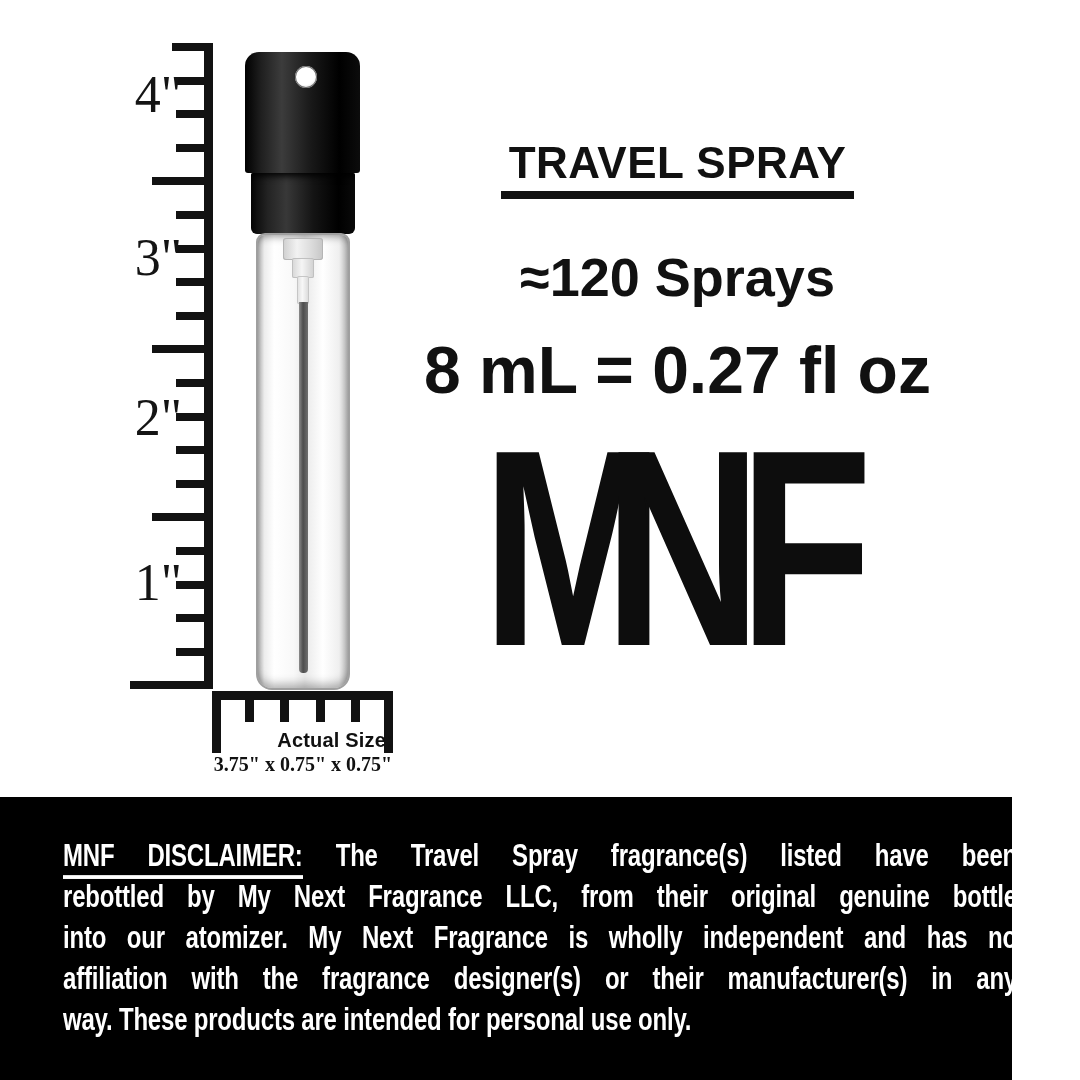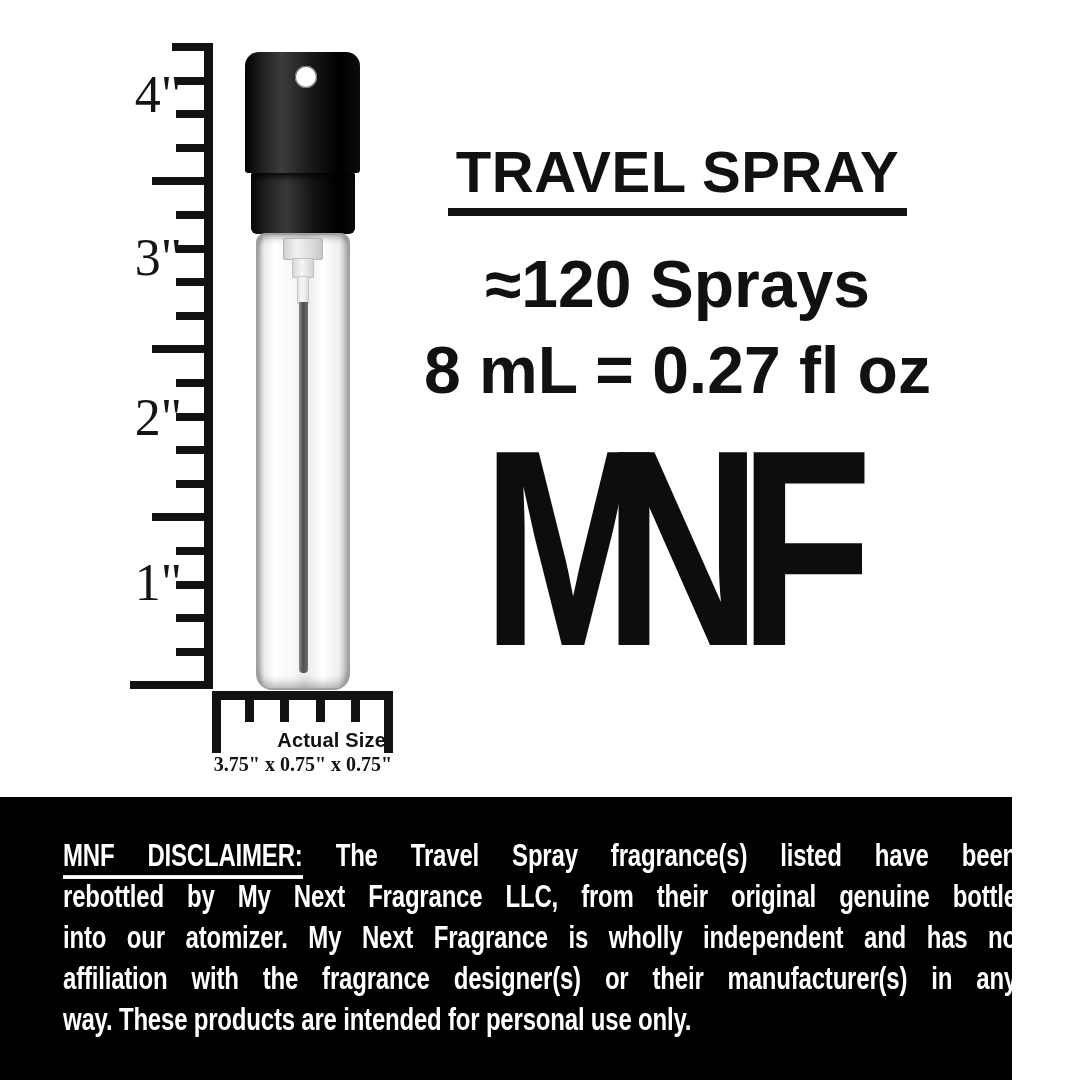--- a/index.html
+++ b/index.html
@@ -38,23 +38,23 @@
           background:linear-gradient(90deg,#cfcfcf,#f2f2f2 35%,#dcdcdc 70%,#c6c6c6);box-shadow:0 0 0 1px #b5b5b5 inset;}
   .pump-b{position:absolute;left:292px;top:258px;width:22px;height:20px;border-radius:2px;
           background:linear-gradient(90deg,#d6d6d6,#f5f5f5 45%,#d0d0d0);box-shadow:0 0 0 1px #c0c0c0 inset;}
   .pump-c{position:absolute;left:297px;top:276px;width:12px;height:28px;border-radius:2px;
           background:linear-gradient(90deg,#dedede,#f7f7f7 45%,#d8d8d8);box-shadow:0 0 0 1px #c6c6c6 inset;}
   .dip-tube{position:absolute;left:299px;top:302px;width:9px;height:371px;border-radius:0 0 4px 4px;
           background:linear-gradient(90deg,#8c8c8c,#4d4d4d 45%,#707070);}
 
   
   .rcol{position:absolute;left:415px;width:525px;text-align:center;white-space:nowrap;}
-  .title{top:138px;font-size:58px;font-weight:bold;letter-spacing:0.5px;}
+  .title{top:138px;font-size:44px;font-weight:bold;letter-spacing:0.5px;}
   .title .u{border-bottom:8px solid #111;padding:0 8px 4px 8px;}
-  .sprays{top:246px;font-size:66px;font-weight:bold;}
+  .sprays{top:246px;font-size:54px;font-weight:bold;}
   .volume{top:332px;font-size:66px;font-weight:bold;}
   .logo{top:408px;font-family:Liberation Sans, sans-serif;font-weight:bold;
         font-size:280px;line-height:280px;color:#0d0d0d;}
   .logo .wrap{display:inline-block;transform:scaleX(0.78);transform-origin:50% 50%;}
   .logo .l-n{margin-left:-77px;}
   .logo .l-f{margin-left:-29px;}
 
   
   .band{position:absolute;left:0;top:797px;width:1012px;height:283px;background:#000;}
   .dline{position:absolute;left:63px;width:954px;color:#fff;font-weight:bold;font-size:24px;

